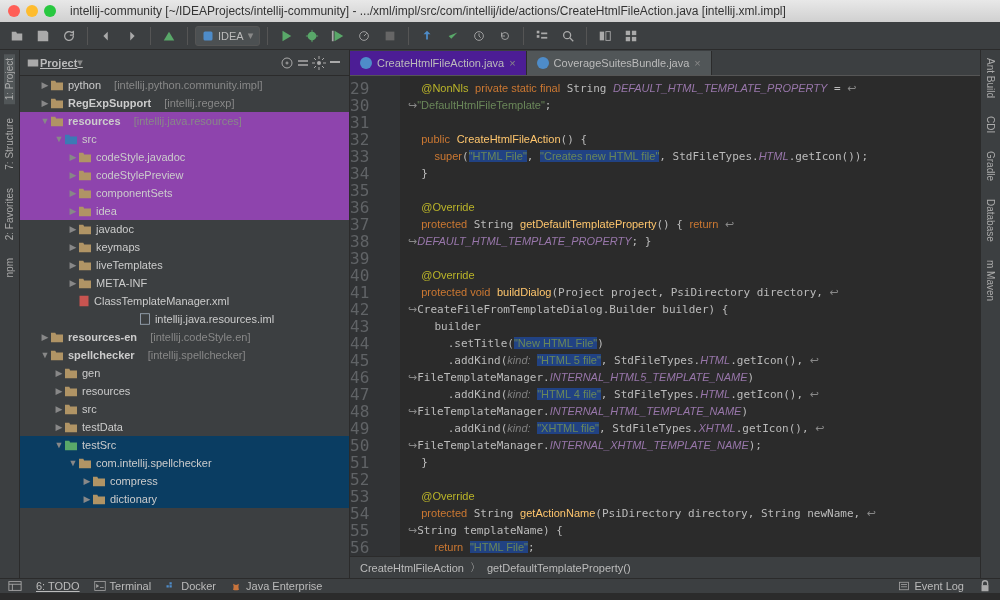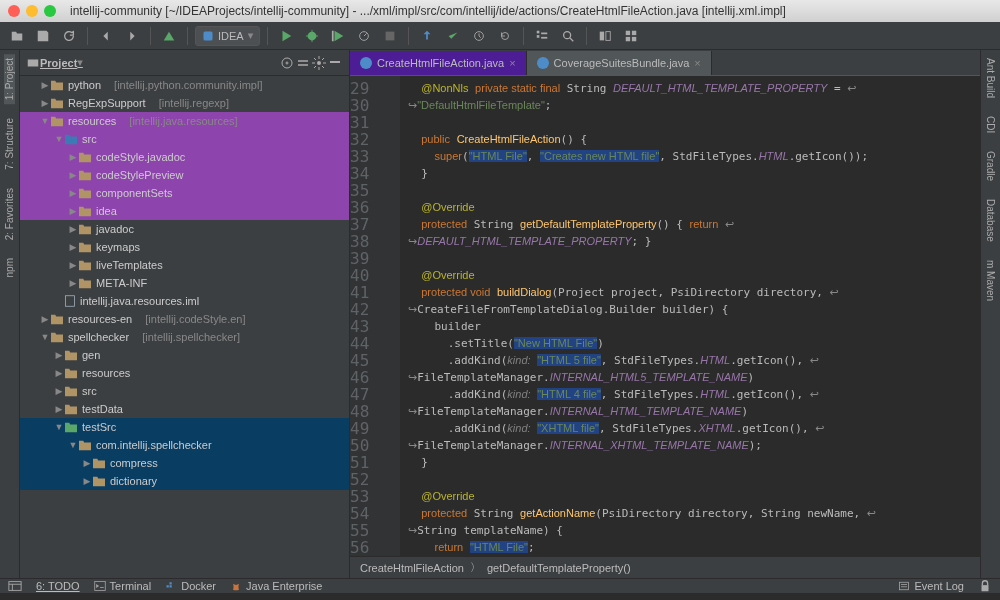--- a/index.html
+++ b/index.html
@@ -25,21 +25,21 @@
 .proj-header .icon{width:16px;height:16px;cursor:pointer;color:#aaa;}
 .tree{flex:1;overflow:auto;background:#3c3f41;}
 .tree-row{height:18px;display:flex;align-items:center;padding-left:4px;cursor:pointer;white-space:nowrap;}
 .tree-row.hl-purple{background:#8e44ad;}
 .tree-row.hl-blue{background:#0a3d62;}
 .arrow{width:10px;color:#888;font-size:9px;text-align:center;}
 .folder-icon{width:14px;height:12px;margin-right:4px;}
 .file-icon{width:12px;height:12px;margin-right:4px;}
 .label{color:#ccc;}
 .label .bracket{color:#888;padding-left:10px;}
-.label b{font-weight:normal;color:#ccc;}
+.label b{font-weight:bold;color:#ccc;}
 .editor{flex:1;display:flex;flex-direction:column;background:#2b2b2b;}
 .tabs{height:26px;background:#3c3f41;display:flex;align-items:flex-end;border-bottom:1px solid #555;}
 .tab{height:24px;padding:0 10px;display:flex;align-items:center;gap:5px;background:#515658;border-right:1px solid #2b2b2b;cursor:pointer;}
 .tab.active{background:#4c1d95;}
 .tab-icon{width:12px;height:12px;border-radius:50%;background:#4e8cc9;}
 .tab-close{color:#888;cursor:pointer;}
 .code-area{flex:1;display:flex;overflow:hidden;}
 .gutter{width:50px;background:#313335;text-align:left;padding:4px 6px 4px 0;color:#606366;font-family:Menlo,Consolas,monospace;font-size:16px;line-height:17px;}
 .code{flex:1;padding:4px 8px;font-family:Menlo,Consolas,monospace;font-size:11px;line-height:17px;white-space:pre;}
 .k-anno{color:#bbb529;}
@@ -302,21 +302,28 @@
           </svg>
           <span class="label">liveTemplates</span>
         </div>
         <div class="tree-row" style="padding-left: 48px;">
           <span class="arrow">▶</span>
           <svg class="folder-icon" viewBox="0 0 16 14" fill="#b09465">
             <path d="M1 2h5l1 2h8v9H1z"></path>
           </svg>
           <span class="label">META-INF</span>
         </div>
-        <div class="tree-row" style="padding-left: 34px;">
+        <div class="tree-row" style="padding-left: 48px;">
+          <span class="arrow"></span>
+          <svg class="file-icon" viewBox="0 0 14 16" fill="#c75450">
+            <rect x="1" y="1" width="12" height="14"></rect>
+          </svg>
+          <span class="label">ClassTemplateManager.xml</span>
+        </div>
+        <div class="tree-row" style="padding-left: 34px; justify-content: center;">
           <span class="arrow"></span>
           <svg class="file-icon" viewBox="0 0 14 16" fill="#a9b7c6">
             <rect x="1" y="1" width="12" height="14" fill="none" stroke="#a9b7c6"></rect>
           </svg>
           <span class="label">intellij.java.resources.iml</span>
         </div>
         <div class="tree-row" style="padding-left: 20px;">
           <span class="arrow">▶</span>
           <svg class="folder-icon" viewBox="0 0 16 14" fill="#b09465">
             <path d="M1 2h5l1 2h8v9H1z"></path>

